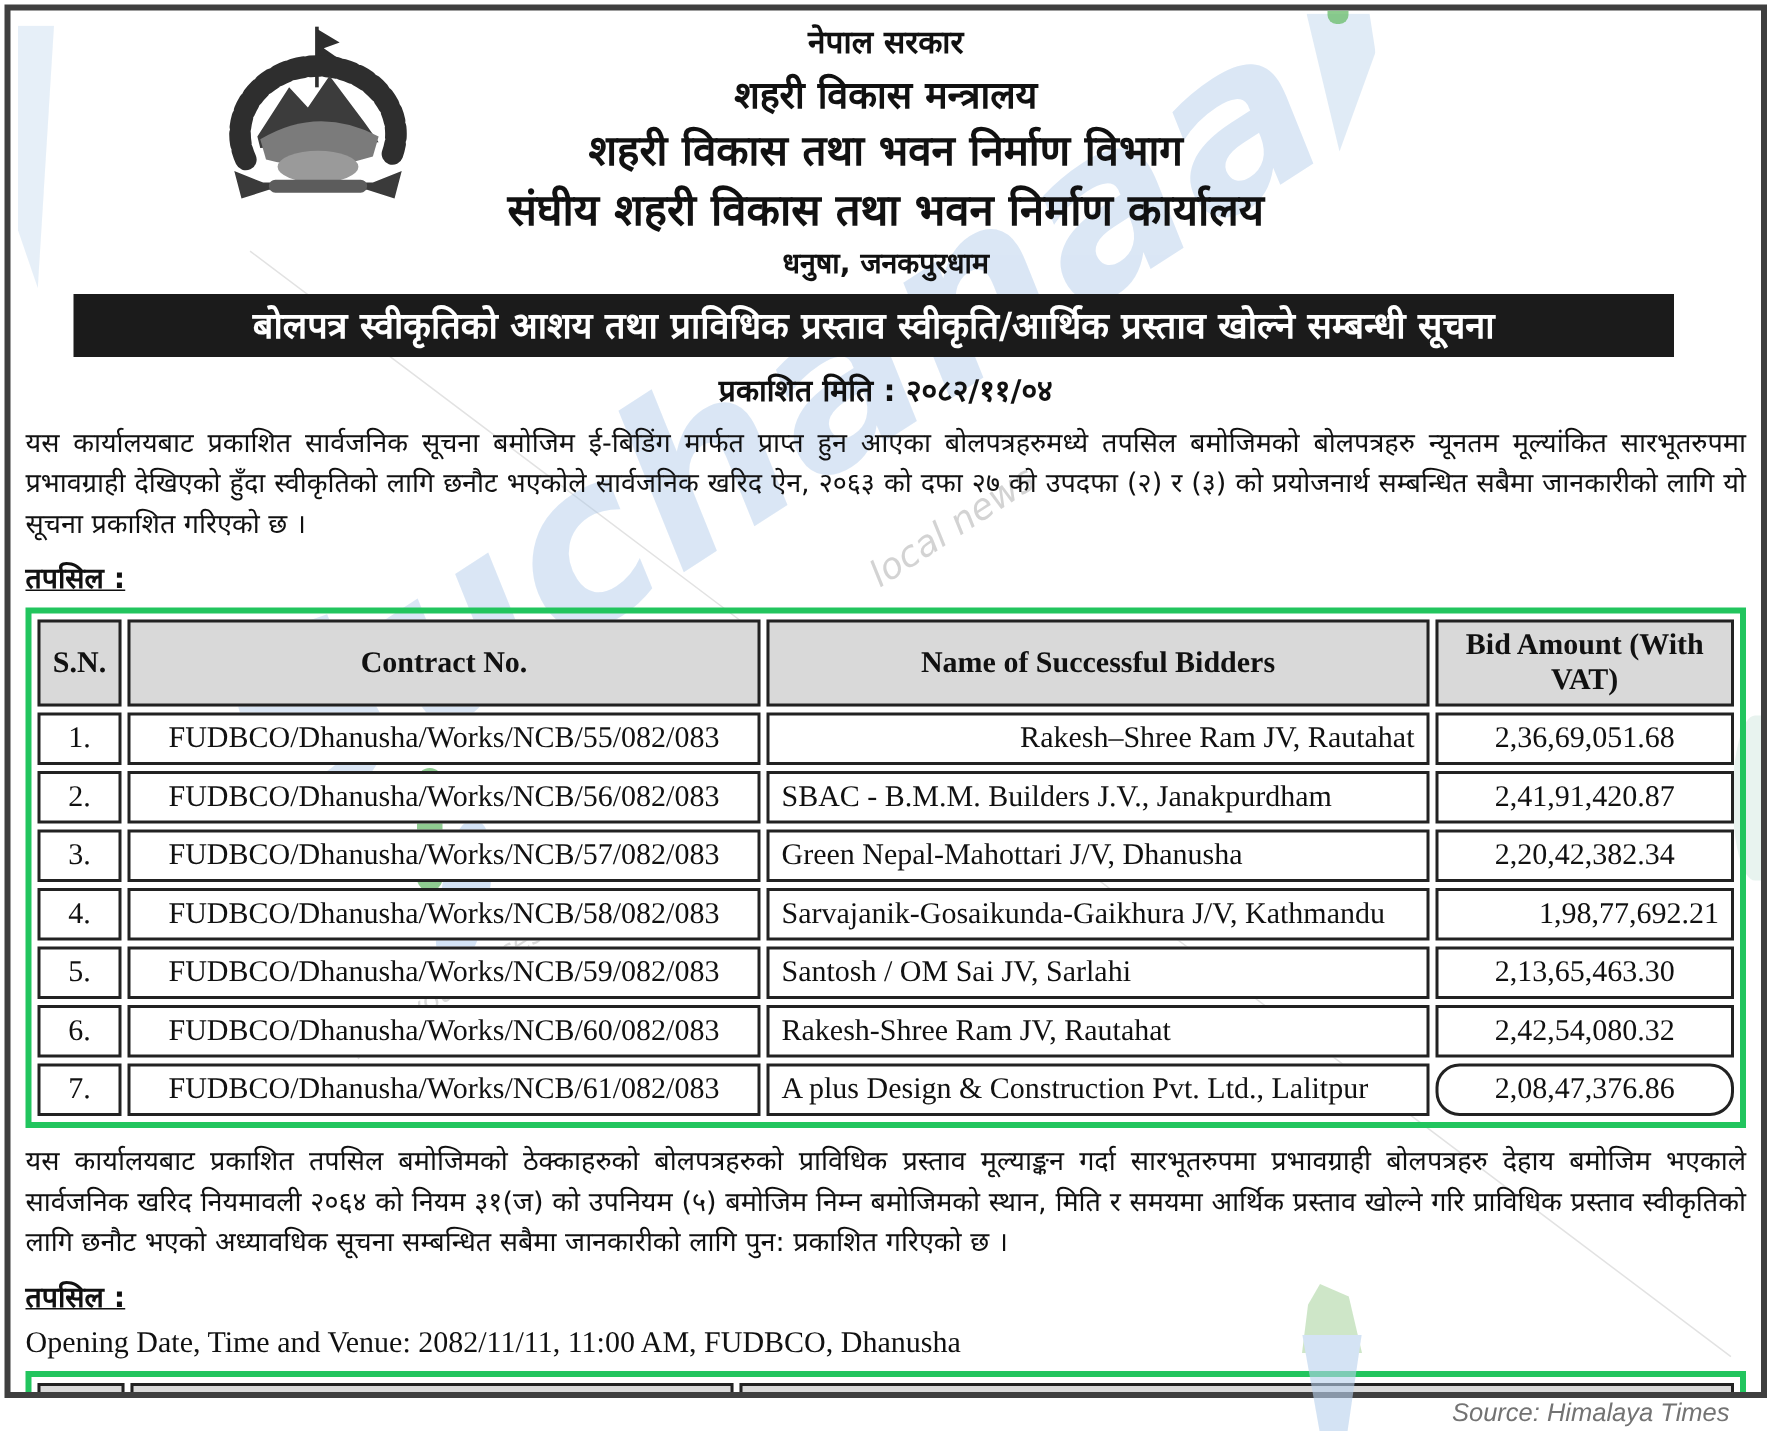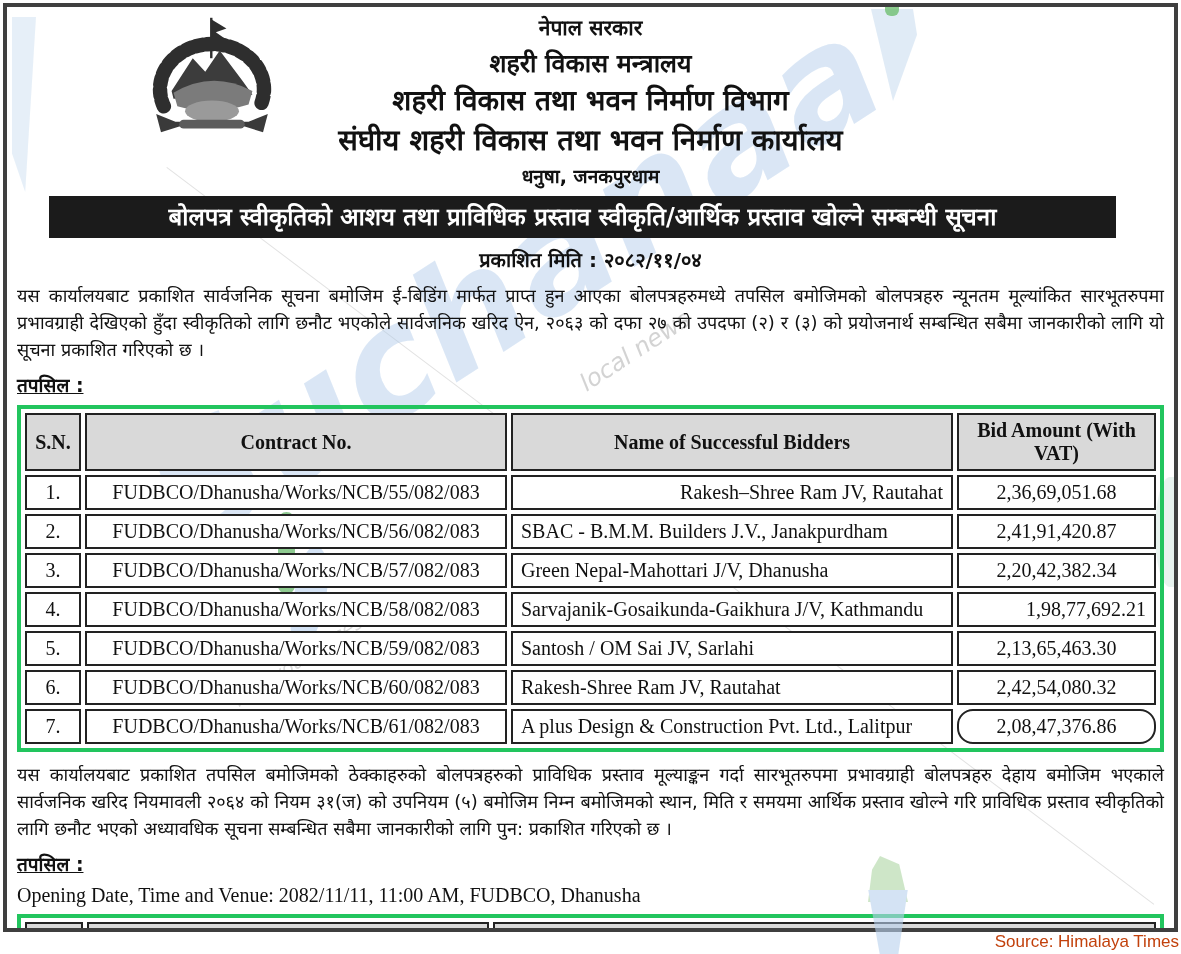--- a/index.html
+++ b/index.html
@@ -55,22 +55,22 @@
   .tapsil { margin-top:9px; font-size:19px; font-weight:bold; text-decoration:underline; }
 
   
   table { width:100%; border-collapse:separate; border-spacing:4px; margin-top:7px;
           border:4px solid #22c55e; font-family:"Liberation Serif", serif; }
   th,td { border:2px solid #222; font-size:20px; padding:4px 8px; background:#fff; }
   th { background:#d9d9d9; font-weight:bold; text-align:center; height:34px; }
   td { height:31px; }
   .opening { margin-top:7px; font-family:"Liberation Serif", serif; font-size:20px; }
 
-  .source { position:absolute; right:2px; top:932px; font-size:17px;
-            color:#c2410c; font-family:"Liberation Sans", sans-serif; }
+  .source { position:absolute; right:28px; top:932px; font-style:italic; font-size:17px;
+            color:#737373; font-family:"Liberation Sans", sans-serif; }
 </style>
 </head>
 <body>
 
 <div class="doc">
 
   <div class="wm wm-wedge-topleft"></div>
   <div class="wm wm-wedge-top"></div>
   <div class="wm wm-dot-green"></div>
   <div class="wm wm-line" style="left:160px; top:160px; width:420px;"></div>

